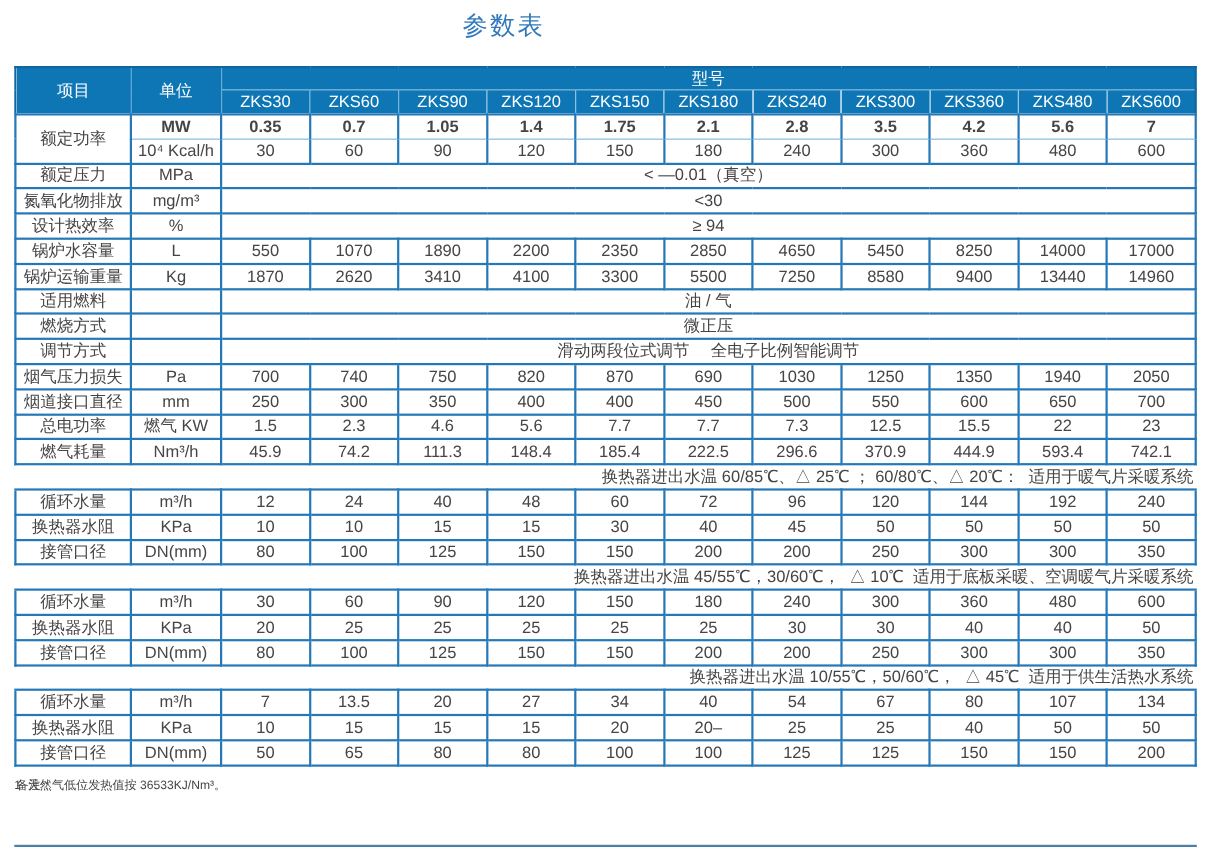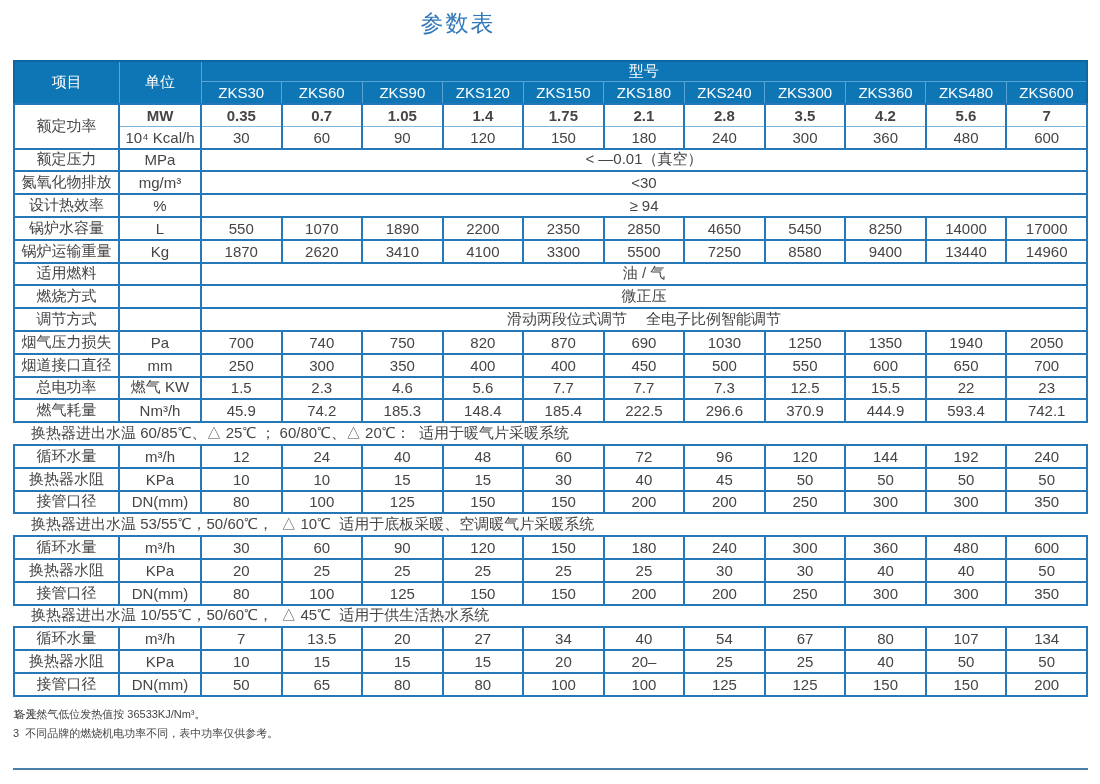--- a/index.html
+++ b/index.html
@@ -18,21 +18,21 @@
        border:2.5px solid var(--border-dark);}
   table.params th, table.params td{padding:0 2px;text-align:center;vertical-align:middle;
        font-size:15px;overflow:hidden;white-space:nowrap;}
   thead th{background:var(--header-bg);color:#ffffff;font-weight:normal;
        border:1.5px solid var(--header-divider);}
   thead tr.group-row th{height:19px;}
   thead tr.model-row th{height:21px;}
   tbody td{border:2px solid var(--border);height:20.8px;color:var(--text);}
   tbody td.label{}
   tbody td.unit{}
-  tbody td.section{text-align:left;padding-left:17px;white-space:pre-wrap;
+  tbody td.section{text-align:right;padding-left:17px;white-space:pre-wrap;
        border-left:hidden;border-right:hidden;}
   tr.thin-bottom td:not(.label){border-bottom:1px solid var(--thin-divider);font-weight:bold;}
   tr.thin-top td{border-top:1px solid var(--thin-divider);}
   .notes{position:absolute;left:13px;top:705px;width:1060px;font-size:11px;
        line-height:18.5px;color:var(--text);}
   .notes-label{position:absolute;left:2px;top:0;}
   .notes-items{}
   .note-line{white-space:pre-wrap;}
   .bottom-rule{position:absolute;left:13px;top:768px;width:1075px;height:2px;
        background:var(--rule);}
@@ -202,21 +202,21 @@
           <td>12.5</td>
           <td>15.5</td>
           <td>22</td>
           <td>23</td>
         </tr>
         <tr>
           <td class="label">燃气耗量</td>
           <td class="unit">Nm³/h</td>
           <td>45.9</td>
           <td>74.2</td>
-          <td>185.3</td>
+          <td>111.3</td>
           <td>148.4</td>
           <td>185.4</td>
           <td>222.5</td>
           <td>296.6</td>
           <td>370.9</td>
           <td>444.9</td>
           <td>593.4</td>
           <td>742.1</td>
         </tr>
         <tr>
@@ -261,21 +261,21 @@
           <td>150</td>
           <td>150</td>
           <td>200</td>
           <td>200</td>
           <td>250</td>
           <td>300</td>
           <td>300</td>
           <td>350</td>
         </tr>
         <tr>
-          <td colspan="13" class="section">换热器进出水温 53/55℃，50/60℃，  △ 10℃  适用于底板采暖、空调暖气片采暖系统</td>
+          <td colspan="13" class="section">换热器进出水温 45/55℃，30/60℃，  △ 10℃  适用于底板采暖、空调暖气片采暖系统</td>
         </tr>
         <tr>
           <td class="label">循环水量</td>
           <td class="unit">m³/h</td>
           <td>30</td>
           <td>60</td>
           <td>90</td>
           <td>120</td>
           <td>150</td>
           <td>180</td>
@@ -363,18 +363,17 @@
           <td>150</td>
           <td>200</td>
         </tr>
       </tbody>
   </table>
 
   <div class="notes">
     <span class="notes-label">备注：</span>
     <div class="notes-items">
         <div class="note-line">1  天然气低位发热值按 36533KJ/Nm³。</div>
-        <div class="note-line">3  不同品牌的燃烧机电功率不同，表中功率仅供参考。</div>
       </div>
   </div>
 
   <div class="bottom-rule"></div>
 </div>
 
 </body></html>

